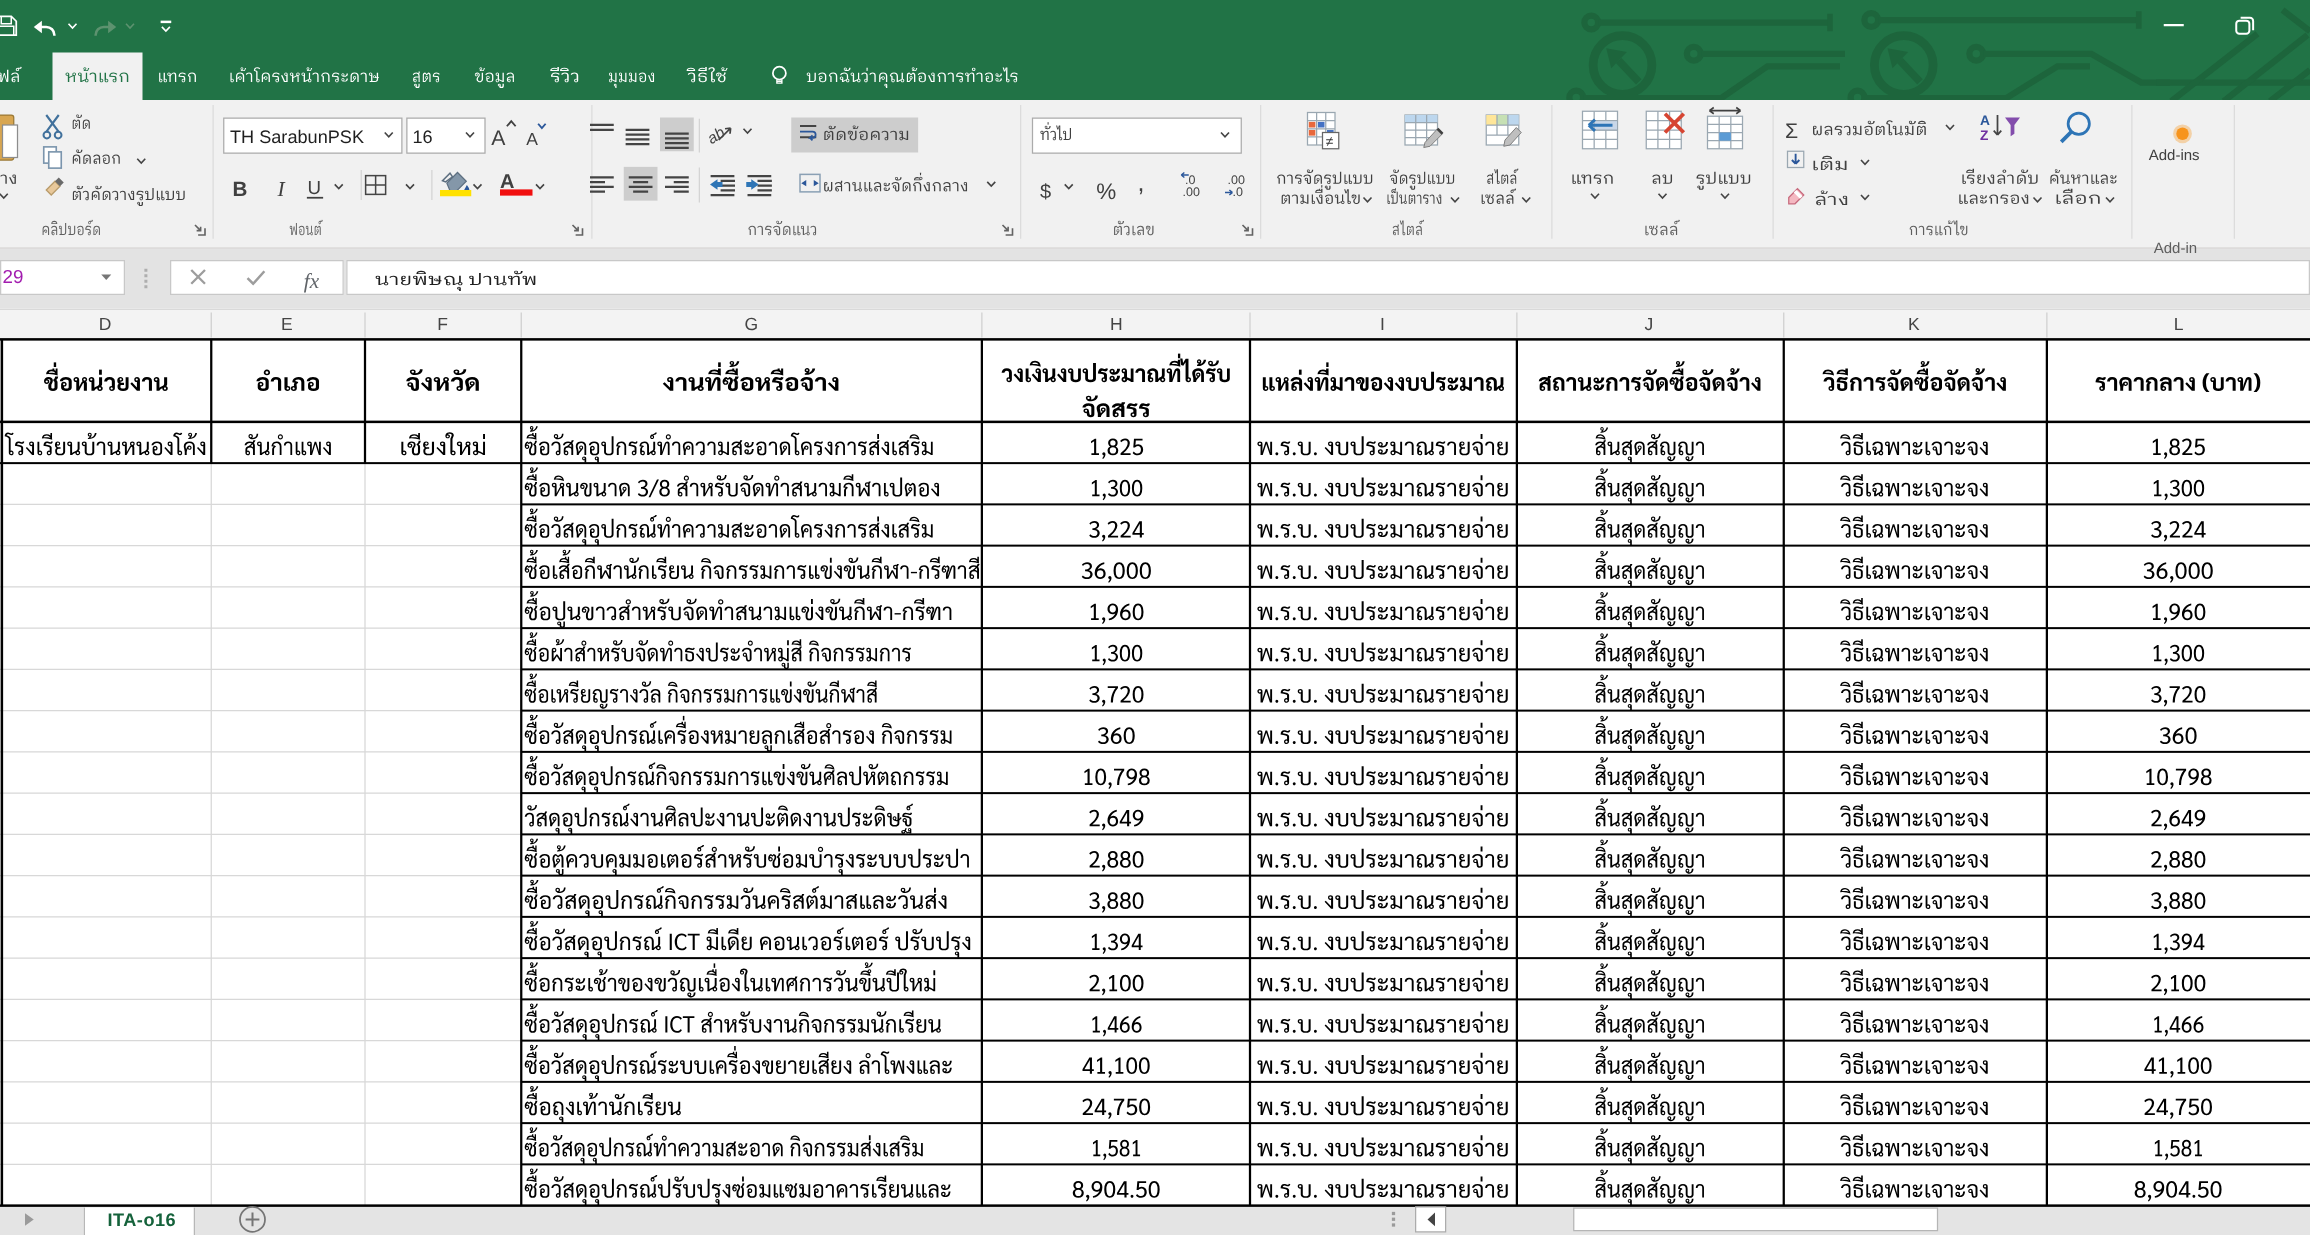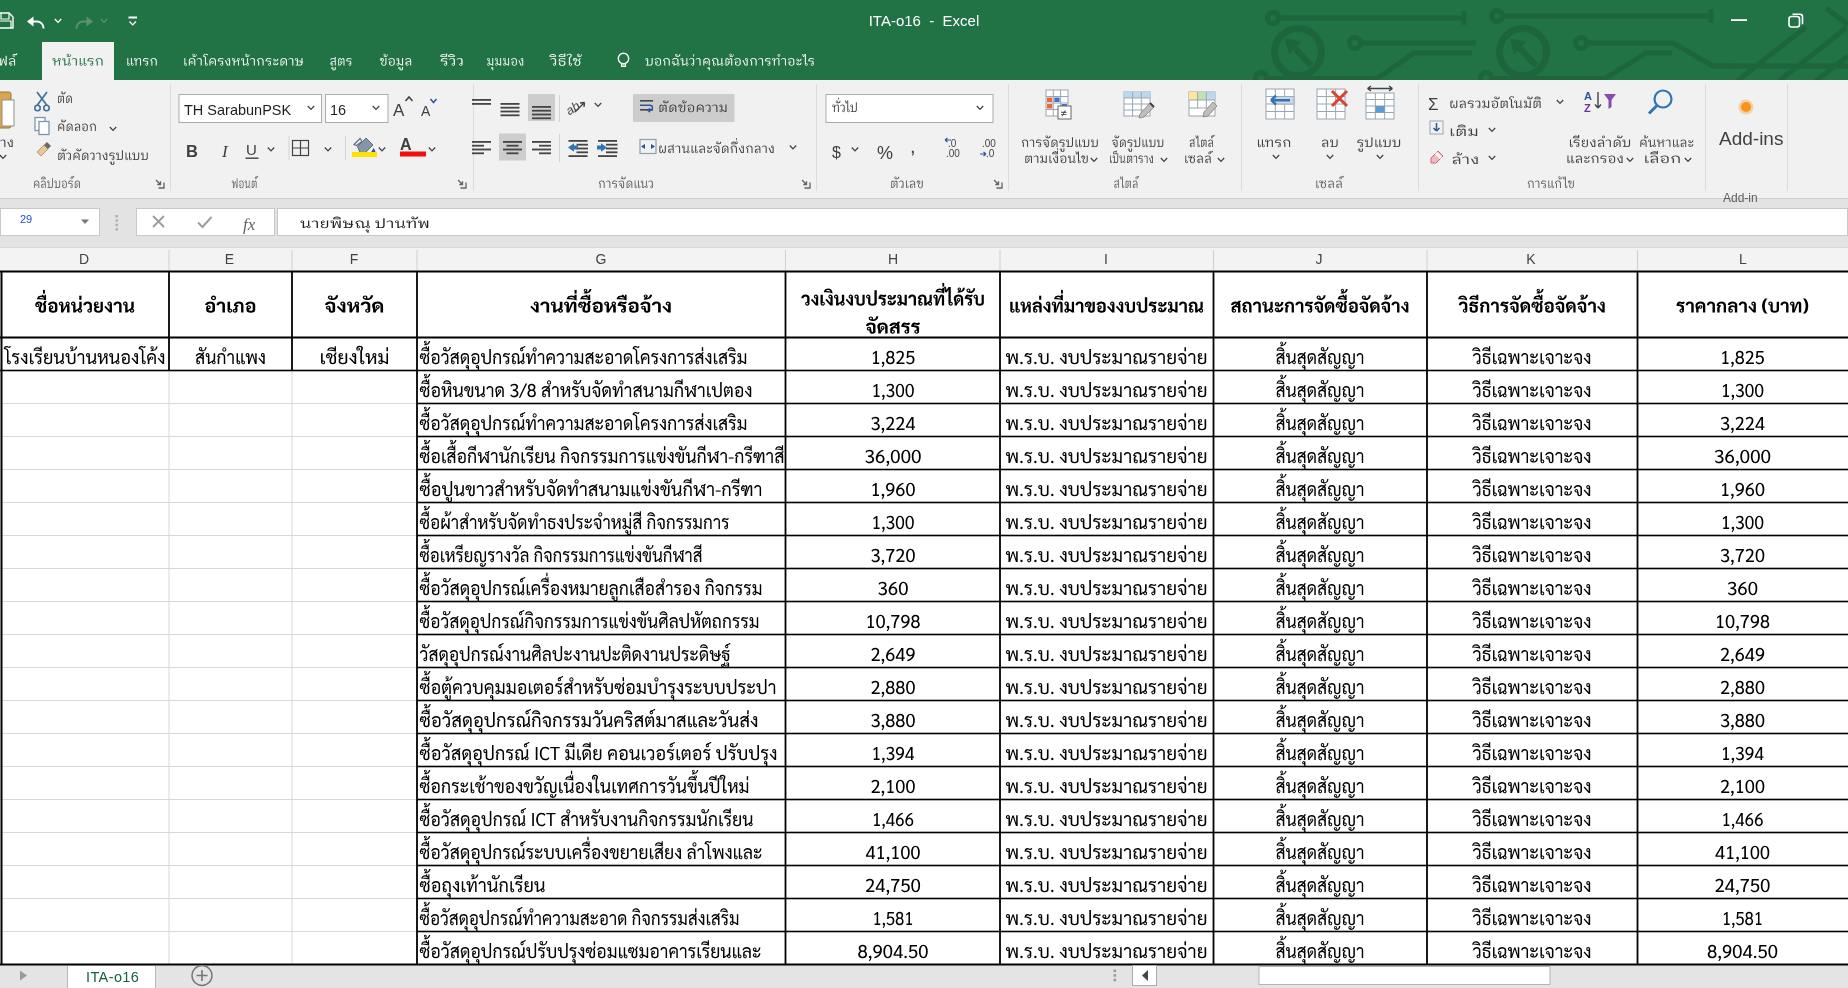--- a/index.html
+++ b/index.html
@@ -10,24 +10,23 @@
 <div class="abs" style="left:42px;top:42px;width:72px;height:38px;background:#f1f1f1"></div>
 <div class="abs" style="left:0;top:80px;width:1848px;height:118px;background:#f1f1f1;border-bottom:1px solid #d2d0ce"></div>
 <div class="abs" style="left:0;top:199px;width:1848px;height:48px;background:#e3e3e3"></div>
 <div class="abs" style="left:0;top:208px;width:100px;height:28px;background:#fff;border:1px solid #c8c8c8;box-sizing:border-box"></div>
 <div class="abs" style="left:136px;top:208px;width:139px;height:28px;background:#fff;border:1px solid #c8c8c8;box-sizing:border-box"></div>
 <div class="abs" style="left:277px;top:208px;width:1571px;height:28px;background:#fff;border:1px solid #c8c8c8;box-sizing:border-box"></div>
 <div class="abs" style="left:0;top:247px;width:1848px;height:24.5px;background:#f3f3f3;border-top:1px solid #d9d9d9;box-sizing:border-box"></div>
 <div class="abs" style="left:0;top:271px;width:1848px;height:694px;background:#fff"></div>
 <div class="abs" style="left:0;top:965px;width:1848px;height:23px;background:#e4e4e4"></div>
 <div class="abs" style="left:67px;top:965.5px;width:89px;height:22.5px;background:#fff;border-left:1px solid #b7b7b7;border-right:1px solid #b7b7b7;box-sizing:border-box"></div>
-<div class="abs" style="left:0;top:12px;width:1848px;text-align:center;font-size:15px;color:#fff">ITA-o16&nbsp;&nbsp;-&nbsp;&nbsp;Excel</div>
-<div class="abs" style="left:20px;top:213px;font-size:11px;color:#1d4ed8">29</div>
-<div class="abs" style="left:86px;top:969px;font-size:14.5px;font-weight:normal;color:#15623b;letter-spacing:0.4px">ITA-o16</div>
-<div class="abs" style="left:1719px;top:128px;font-size:19px;color:#404040">Add-ins</div>
+<div class="abs" style="left:2px;top:213px;font-size:15px;color:#a21caf">29</div>
+<div class="abs" style="left:86px;top:969px;font-size:14.5px;font-weight:bold;color:#15623b;letter-spacing:0.4px">ITA-o16</div>
+<div class="abs" style="left:1719px;top:117px;font-size:12px;color:#404040">Add-ins</div>
 <div class="abs" style="left:1723px;top:191px;font-size:12px;color:#5e5e5e">Add-in</div>
 <div class="abs" style="left:44px;top:251px;width:80px;text-align:center;font-size:14px;color:#444">D</div>
 <div class="abs" style="left:189.5px;top:251px;width:80px;text-align:center;font-size:14px;color:#444">E</div>
 <div class="abs" style="left:314px;top:251px;width:80px;text-align:center;font-size:14px;color:#444">F</div>
 <div class="abs" style="left:561px;top:251px;width:80px;text-align:center;font-size:14px;color:#444">G</div>
 <div class="abs" style="left:853px;top:251px;width:80px;text-align:center;font-size:14px;color:#444">H</div>
 <div class="abs" style="left:1066px;top:251px;width:80px;text-align:center;font-size:14px;color:#444">I</div>
 <div class="abs" style="left:1279px;top:251px;width:80px;text-align:center;font-size:14px;color:#444">J</div>
 <div class="abs" style="left:1491px;top:251px;width:80px;text-align:center;font-size:14px;color:#444">K</div>
 <div class="abs" style="left:1703px;top:251px;width:80px;text-align:center;font-size:14px;color:#444">L</div>

